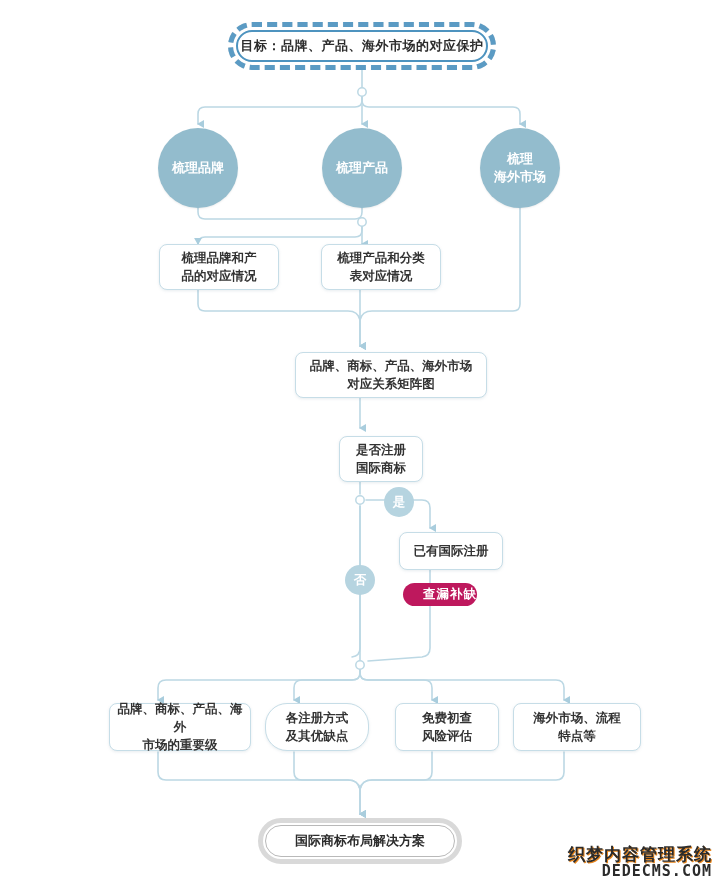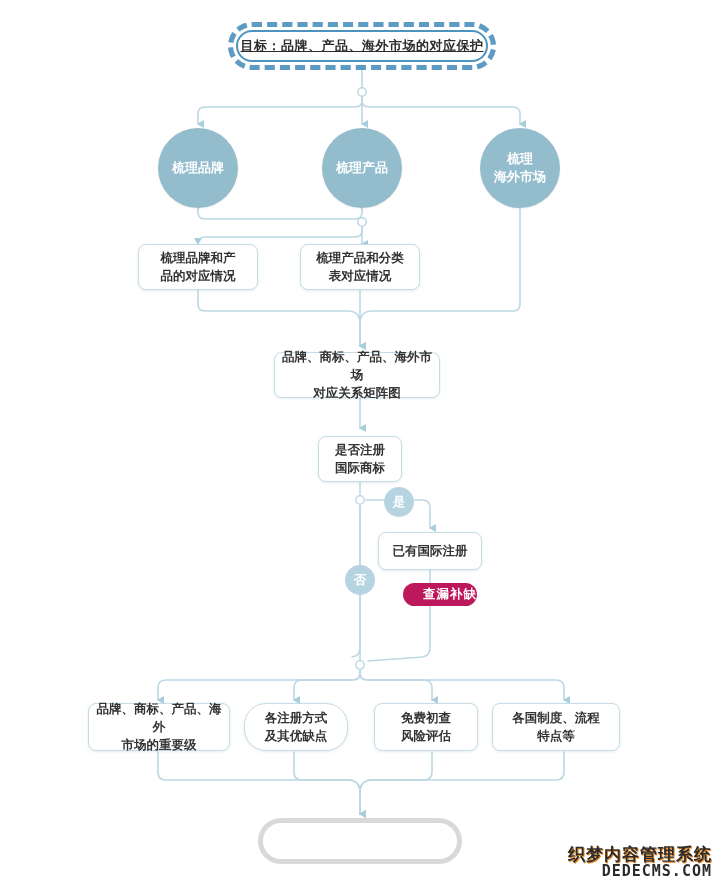--- a/index.html
+++ b/index.html
@@ -32,21 +32,21 @@
   }
   .goal-inner{
     position:absolute;left:8px;top:8px;right:8px;bottom:8px;
     border-radius:18px;
     border:2px solid #4d93bf;
     background:#ffffff;
     display:flex;align-items:center;justify-content:center;
     box-sizing:border-box;
   }
   .goal-inner span{
-    font-size:13px;color:#2c2c2c;font-weight:bold;letter-spacing:.5px;text-decoration:underline;
+    font-size:13px;color:#2c2c2c;font-weight:bold;letter-spacing:.5px;
   }
 
   
   .circ{
     position:absolute;
     border-radius:50%;
     background:#93bccd;
     color:#ffffff;
     display:flex;align-items:center;justify-content:center;
     text-align:center;
@@ -59,20 +59,21 @@
     position:absolute;
     background:#ffffff;
     border:1.4px solid #c6dde7;
     border-radius:8px;
     display:flex;align-items:center;justify-content:center;
     text-align:center;
     font-size:12.5px;font-weight:bold;color:#333333;line-height:1.45;
     box-shadow:0 1px 3px rgba(120,150,165,.18);
     box-sizing:border-box;
     padding:2px 4px;
+    margin-left:21px;
   }
 
   
   .badge-circ{
     position:absolute;border-radius:50%;
     background:#b6d4e0;color:#ffffff;
     display:flex;align-items:center;justify-content:center;
     font-size:12.5px;font-weight:bold;
   }
   .badge-pill{
@@ -193,21 +194,21 @@
 
   <div class="box" style="left:138px;top:244px;width:120px;height:46px;white-space:pre-line;">
     <span>梳理品牌和产
 品的对应情况</span>
   </div>
   <div class="box" style="left:300px;top:244px;width:120px;height:46px;white-space:pre-line;">
     <span>梳理产品和分类
 表对应情况</span>
   </div>
 
-  <div class="box" style="left:274px;top:352px;width:166px;height:46px;white-space:pre-line;">
+  <div class="box" style="left:274px;top:352px;width:192px;height:46px;white-space:pre-line;">
     <span>品牌、商标、产品、海外市场
 对应关系矩阵图</span>
   </div>
 
   <div class="box" style="left:318px;top:436px;width:84px;height:46px;white-space:pre-line;">
     <span>是否注册
 国际商标</span>
   </div>
 
   <div class="badge-circ" style="left:384px;top:487px;width:30px;height:30px;">
@@ -230,26 +231,29 @@
   </div>
   <div class="box" style="left:244px;top:703px;width:104px;height:48px;white-space:pre-line;border-radius:22px;">
     <span>各注册方式
 及其优缺点</span>
   </div>
   <div class="box" style="left:374px;top:703px;width:104px;height:48px;white-space:pre-line;">
     <span>免费初查
 风险评估</span>
   </div>
   <div class="box" style="left:492px;top:703px;width:128px;height:48px;white-space:pre-line;">
-    <span>各国制度、流程
+    <span>海外市场、流程
 特点等</span>
   </div>
 
   <div class="final-wrap">
     <div class="final-outer"></div>
+    <div class="final-inner">
+      <span>国际商标布局解决方案</span>
+    </div>
   </div>
 
   <div class="wm">
     <div class="wm1">织梦内容管理系统</div>
     <div class="wm2">DEDECMS.COM</div>
   </div>
 
 </div>
 
 </body></html>

